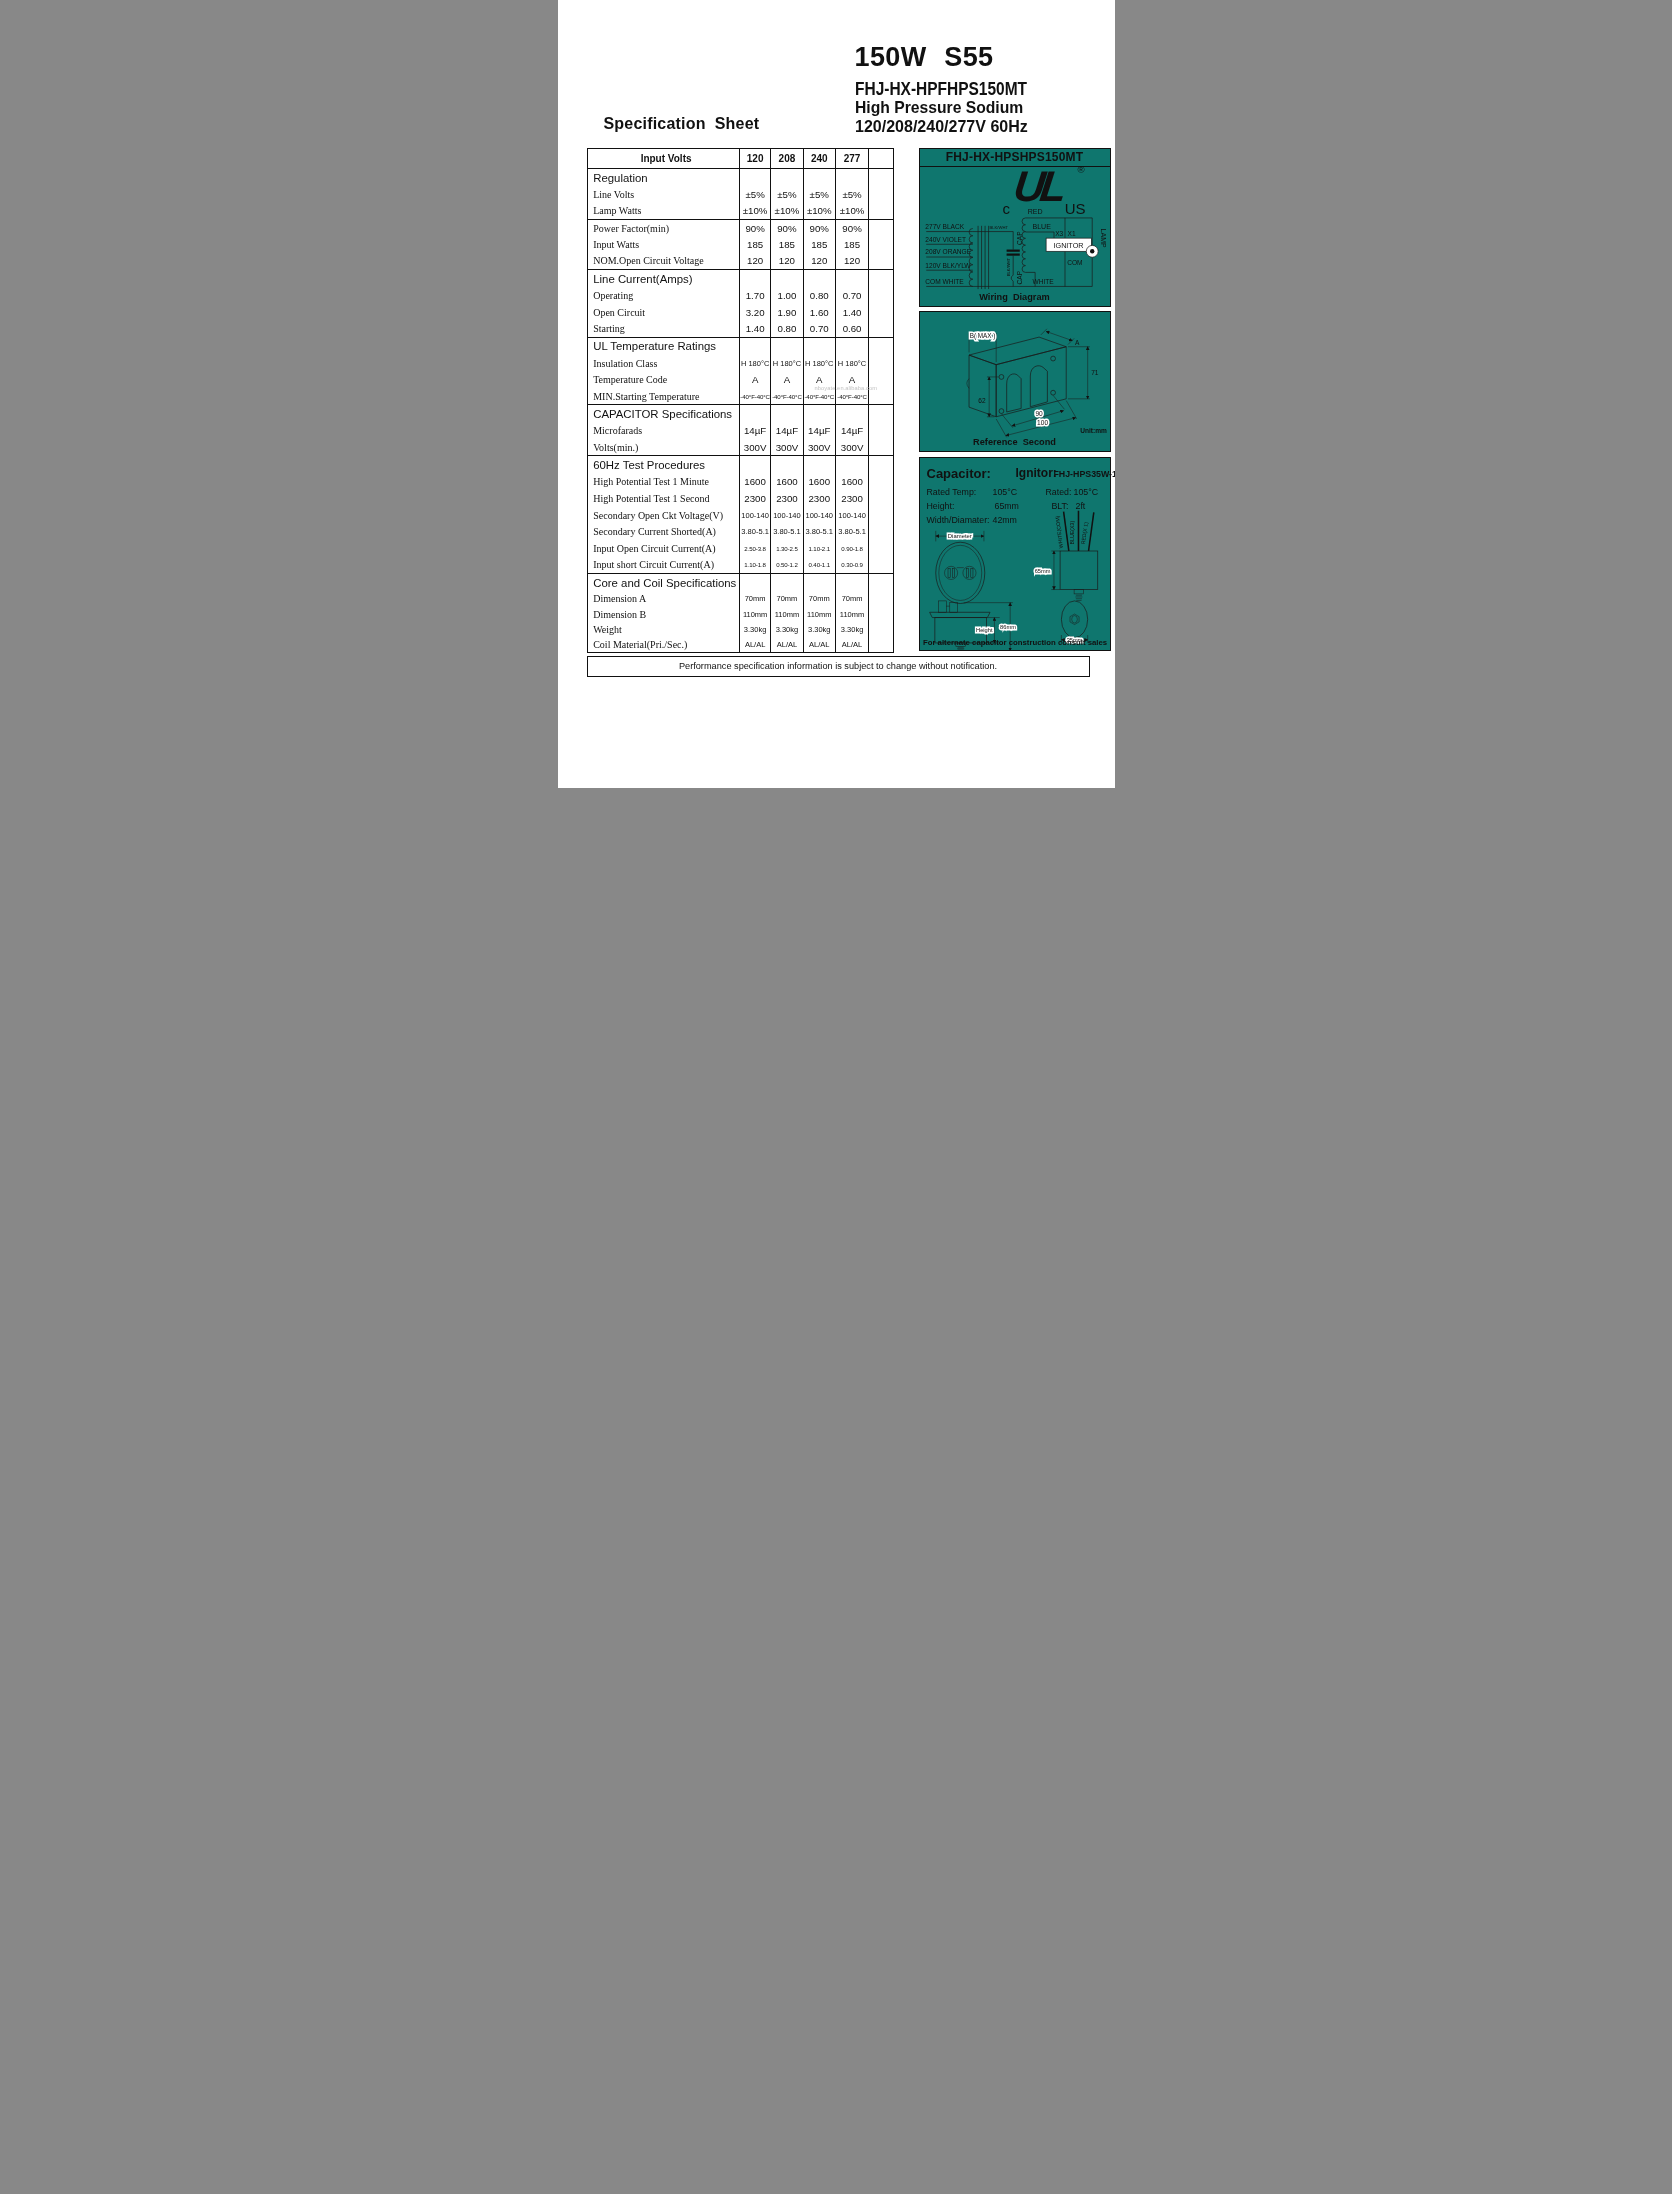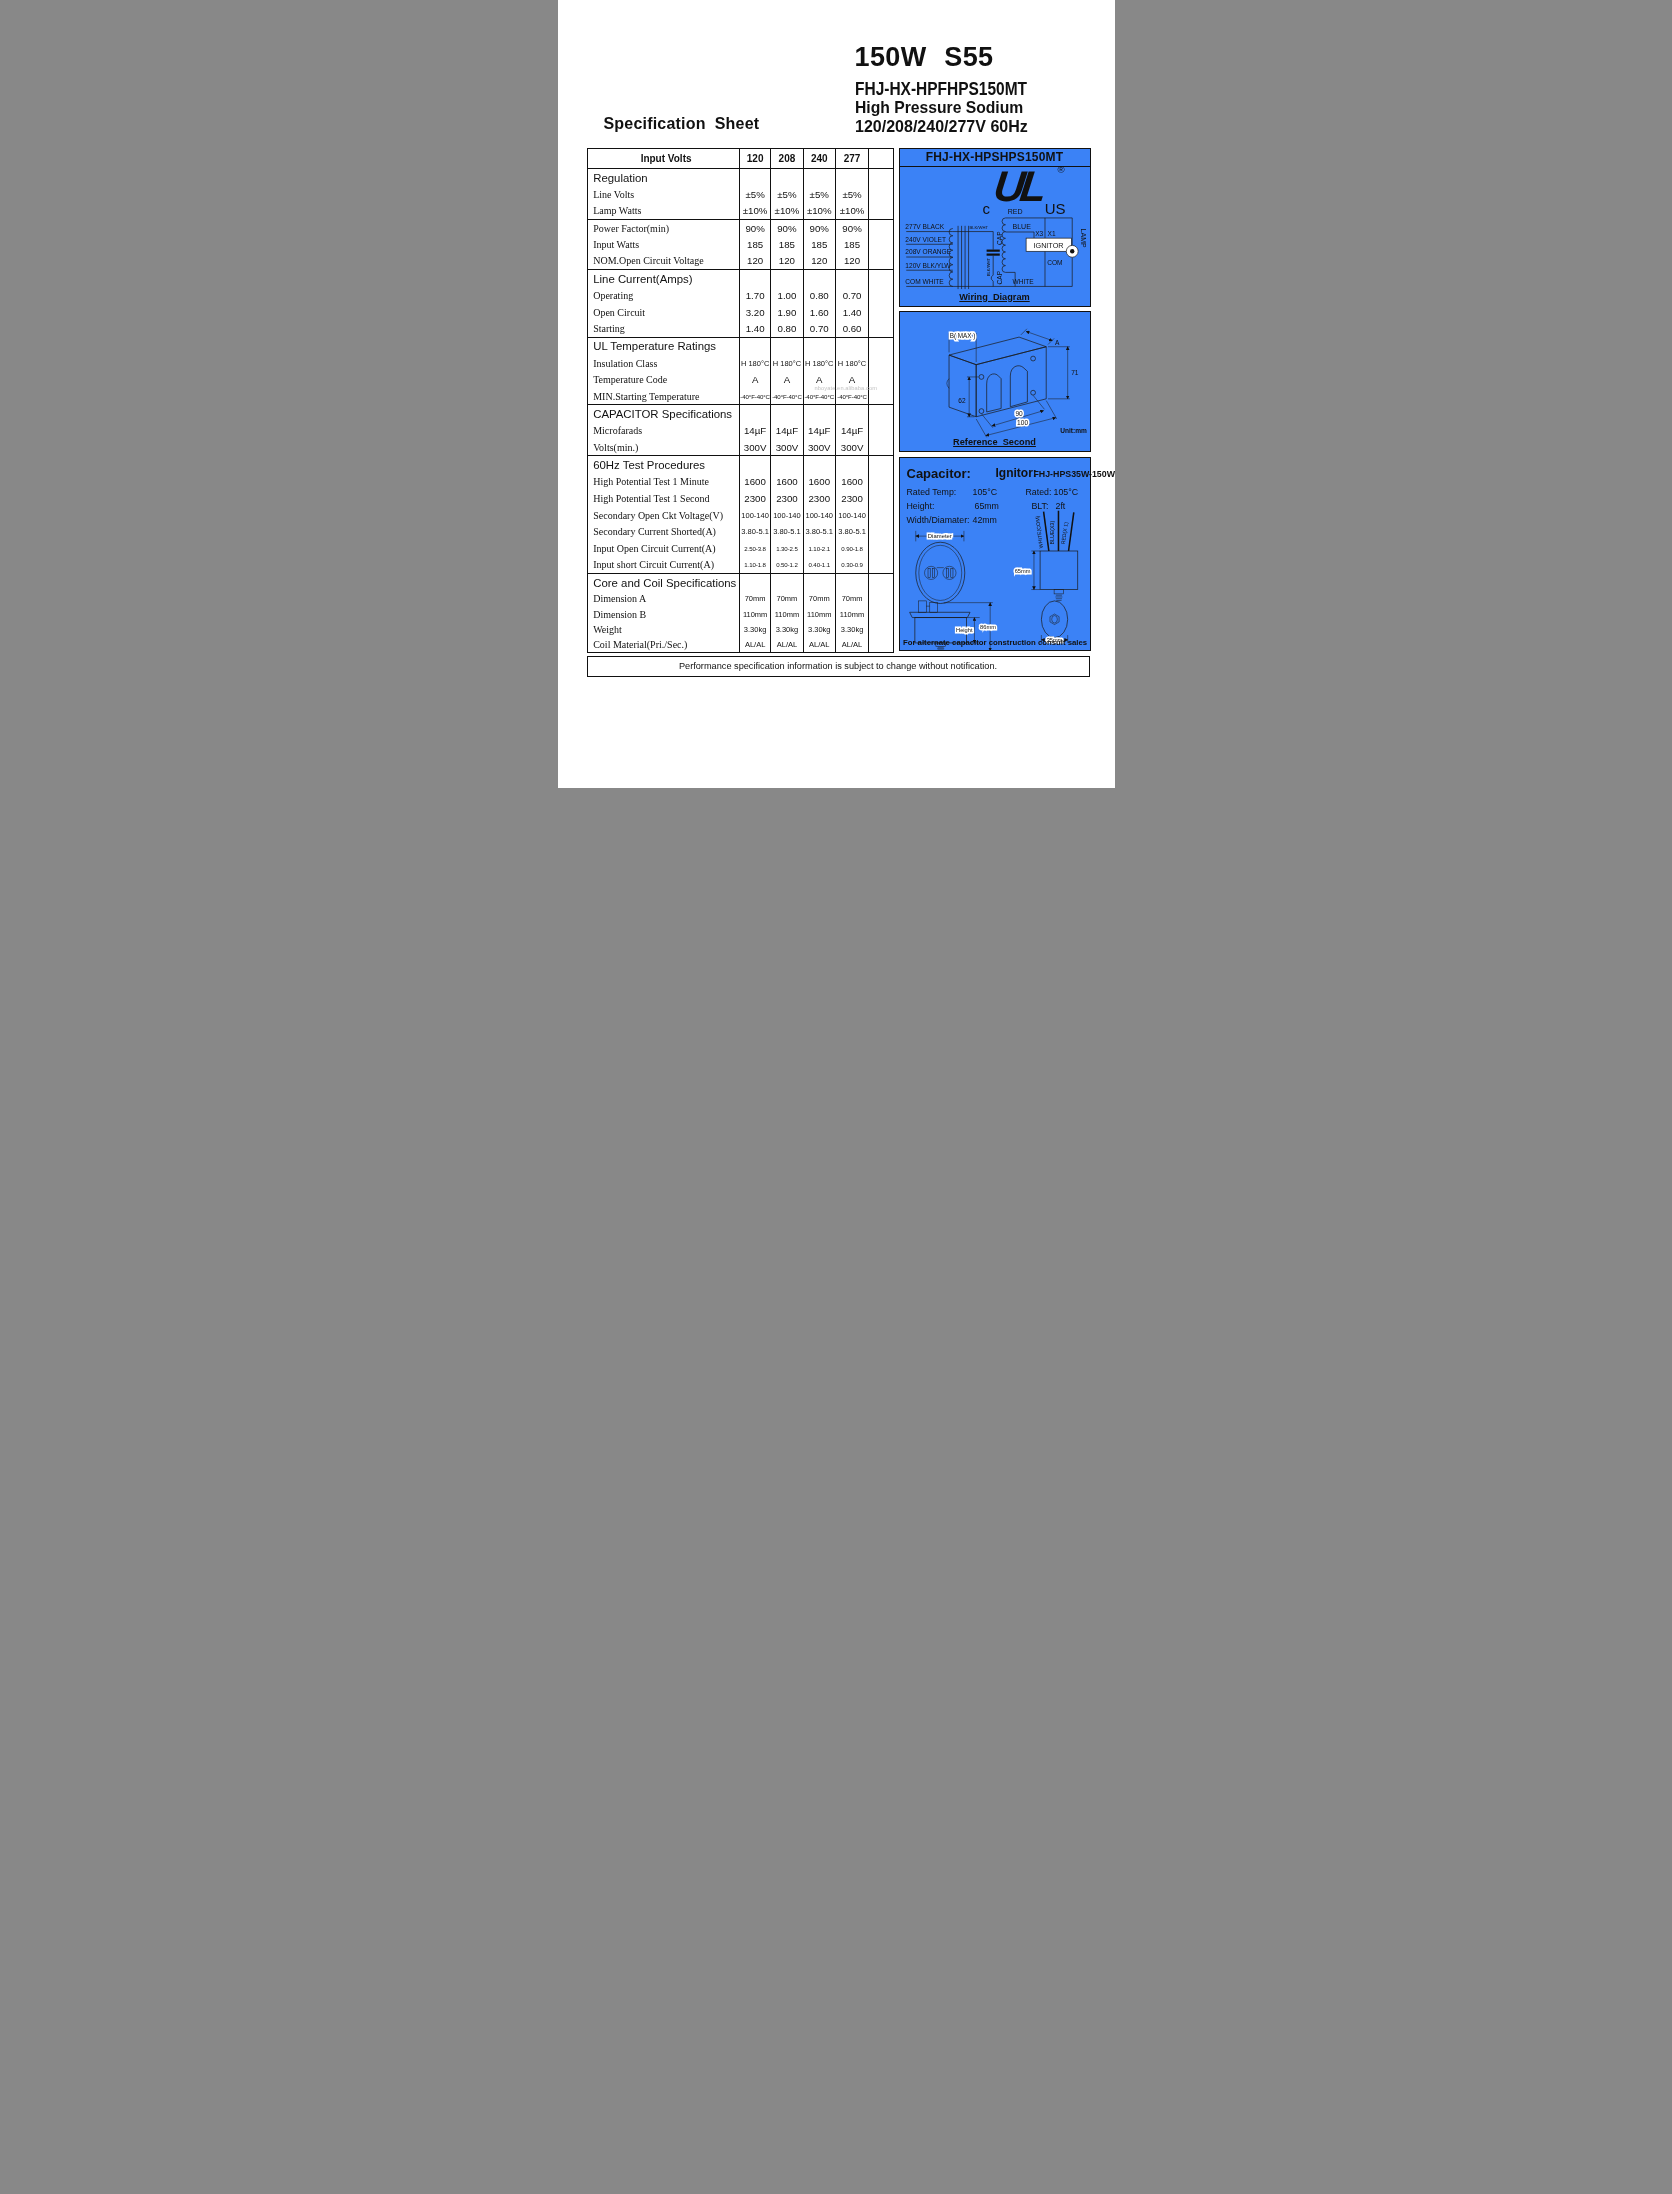--- a/index.html
+++ b/index.html
@@ -26,26 +26,26 @@
   tr.sec-start{border-top:1.8px solid #111;}
   td.t-sec{font-size:11.4px;font-weight:normal;font-family:"Liberation Sans",sans-serif;}
   tr.data-row{height:16.7px;}
   tr.data-row.short{height:15.4px;}
   td.t-label{font-size:10px;font-family:"Liberation Serif",serif;white-space:nowrap;}
   td.val{text-align:center;font-family:"Liberation Sans",sans-serif;white-space:nowrap;}
   td.v-lg{font-size:9.7px;}
   td.v-md{font-size:7.5px;}
   td.v-sm{font-size:6.1px;letter-spacing:-0.1px;}
   
-  .rbox{position:absolute;left:341px;width:192px;border:1.8px solid #111;background:#3b82f6;}
+  .rbox{position:absolute;left:361px;width:192px;border:1.8px solid #111;background:#0f766e;}
   #box-wiring{top:148px;height:159px;}
   #box-ref{top:311px;height:141px;}
   #box-cap{top:457px;height:194px;}
   .rbox .boxtitle{height:17.6px;line-height:16.7px;text-align:center;font-size:12px;font-weight:bold;border-bottom:1.3px solid #111;letter-spacing:0.2px;}
-  .caption{position:absolute;left:0;right:0;bottom:4.4px;text-align:center;font-size:9.2px;font-weight:bold;word-spacing:2.6px;text-decoration:underline;}
+  .caption{position:absolute;left:0;right:0;bottom:4.4px;text-align:center;font-size:9.2px;font-weight:bold;word-spacing:2.6px;}
   svg text{fill:#111;font-family:"Liberation Sans",sans-serif;}
   svg .ln{stroke:#1a1a1a;stroke-width:1.6;fill:none;}
   svg .thin{stroke:#1a1a1a;stroke-width:1.2;fill:none;}
   svg .thick{stroke:#111;stroke-width:3.5;fill:none;}
   svg .wtxt{paint-order:stroke;stroke:#fff;stroke-width:7px;}
   
   .ul-logo{position:absolute;left:83px;top:20px;width:83px;height:49px;}
   .ul-mark{position:absolute;left:11.4px;top:-4.4px;font-size:43px;line-height:1;font-weight:bold;font-style:italic;letter-spacing:-4.8px;transform:skewX(-7deg);}
   .ul-c{position:absolute;left:0;bottom:0.9px;font-size:15px;}
   .ul-us{position:absolute;right:0;bottom:0.9px;font-size:15px;}

